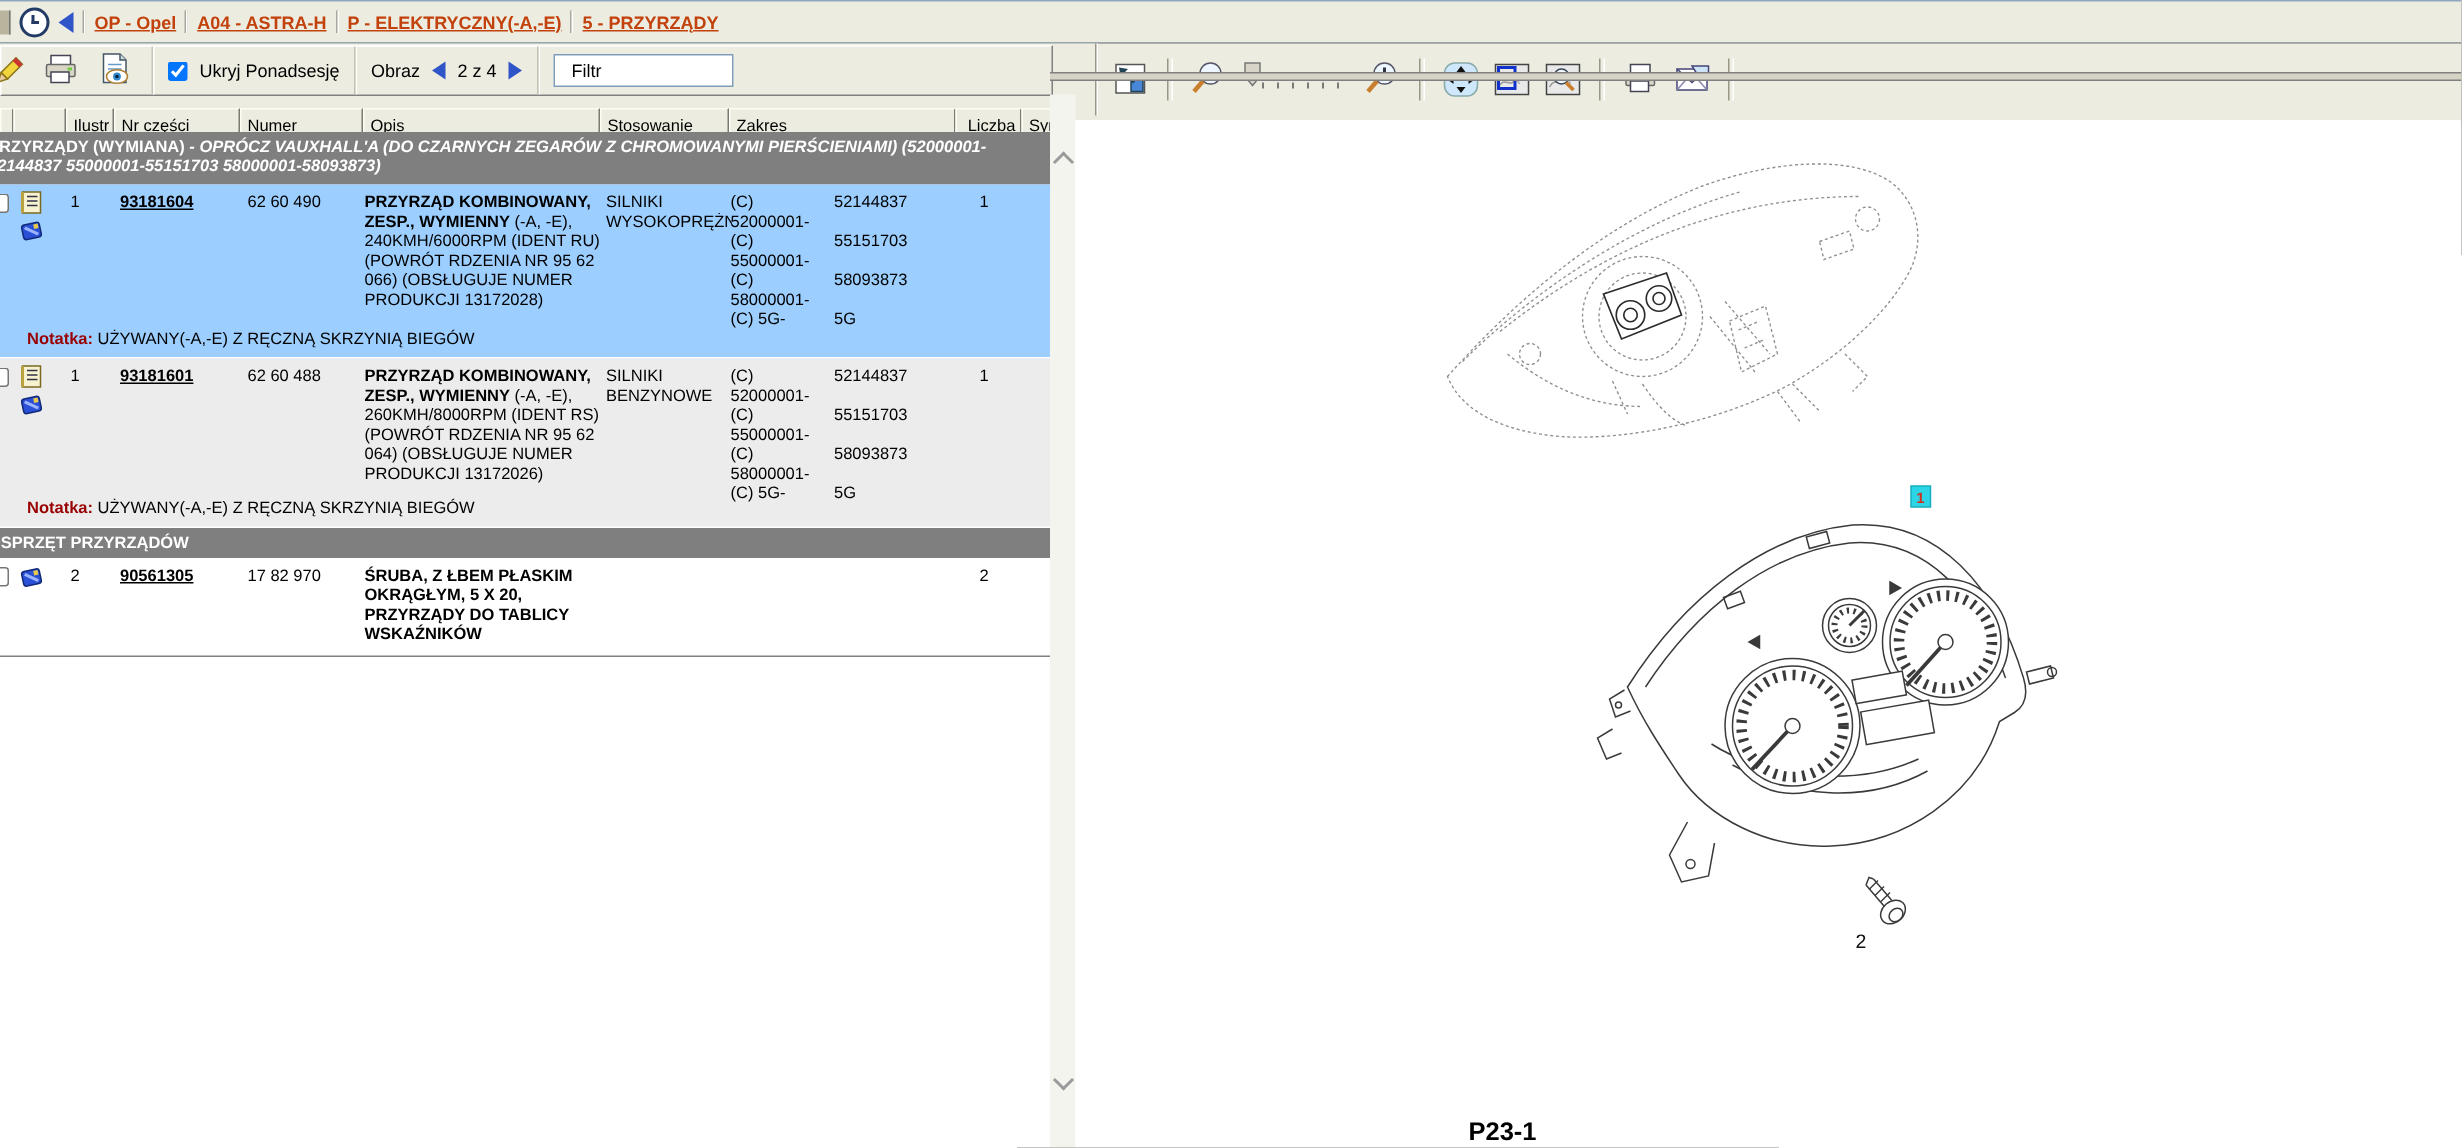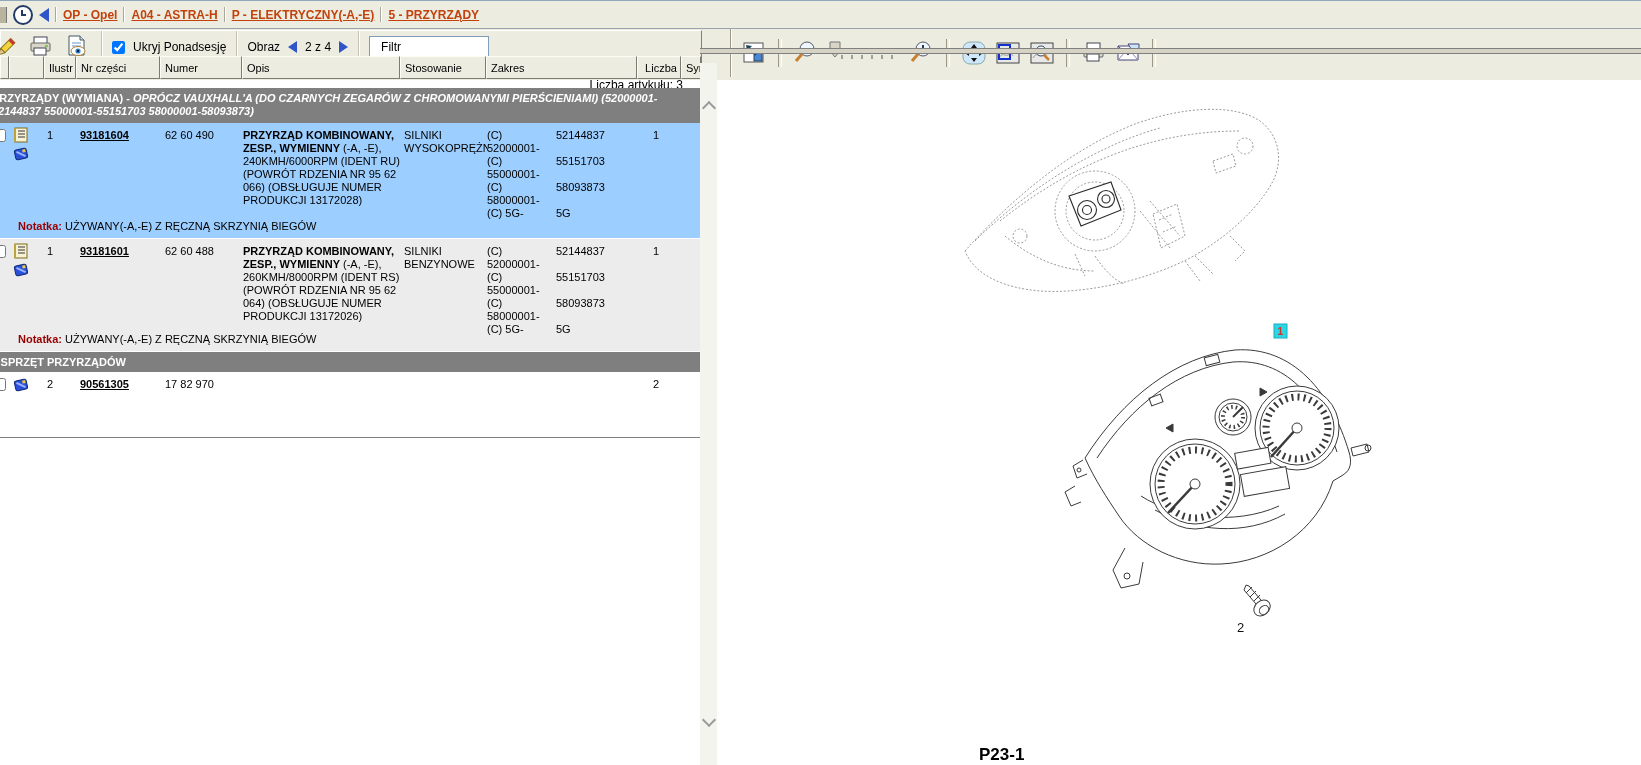--- a/index.html
+++ b/index.html
@@ -27,21 +27,21 @@
   .lbl{font-size:12px;white-space:nowrap;}
   .filtr{width:96px;height:18px;border:1px solid #7F9DB9;font-family:"Liberation Sans",sans-serif;font-size:12px;padding:1px 11px;background:#fff;}
   .countlbl{position:absolute;right:18px;top:9px;font-size:12px;margin-top:38px;}
   .rtoolbar{position:absolute;left:731px;top:0;width:910px;height:48px;display:flex;align-items:center;gap:6px;
             border-left:1px solid #fff;box-shadow:-1px 0 0 #9a9787;padding-left:8px;}
   .rtool-sep{width:2px;height:28px;border-left:1px solid #9a9787;border-right:1px solid #fff;margin:0 4px;}
   .icbtn{width:28px;height:28px;display:flex;align-items:center;justify-content:center;cursor:pointer;}
   .rpanel-sep{position:absolute;left:700px;top:48px;width:941px;height:4px;
               border-top:1px solid #808080;border-bottom:1px solid #808080;background:#d6d3c4;}
   
-  .thead{position:absolute;left:0;top:56px;width:701px;height:25px;padding-left:32px;}
+  .thead{position:absolute;left:0;top:72px;width:701px;height:25px;padding-left:32px;}
   .th{position:absolute;top:0;height:23px;background:#ECEDE0;border:1px solid;
       border-color:#FDFDF5 #7B7B73 #7B7B73 #FDFDF5;box-sizing:border-box;
       font-size:11px;padding:5px 0 0 4px;overflow:hidden;white-space:nowrap;}
   
   .tbody{position:absolute;left:0;top:88px;width:700px;height:677px;background:#fff;overflow:hidden;}
   .grp{background:#7F7F7F;color:#fff;font-weight:bold;padding:4px 6px 4px 0;line-height:13px;}
   .grp .cut{margin-left:-8px;}
   .grp .cond{font-style:italic;font-weight:bold;}
   .rowblock{position:relative;border-bottom:1px solid #fff;}
   .bg-blue{background:#9CCEFF;}
@@ -363,20 +363,21 @@
               <g transform="rotate(-12 8 7)">
                 <rect x="2" y="2" width="12" height="10" rx="2" fill="#2b50d8" stroke="#122a7a"></rect>
                 <path d="M4,4 L12,10" stroke="#9ab4ff" stroke-width="2"></path>
                 <rect x="10" y="3" width="3" height="3" fill="#e8c94a"></rect>
               </g>
             </svg>
         </span>
         <span class="cell c-il">2</span>
         <span class="cell c-part">90561305</span>
         <span class="cell c-num">17 82 970</span>
+        <span class="cell c-opis"><b>ŚRUBA, Z ŁBEM PŁASKIM OKRĄGŁYM, 5 X 20, PRZYRZĄDY DO TABLICY WSKAŹNIKÓW</b></span>
         <span class="cell c-licz">2</span>
       </div>
     </div>
   </div>
 
   <div class="scrollstrip">
     <span class="chev chev-up"></span>
     <span class="chev chev-dn"></span>
   </div>
 

